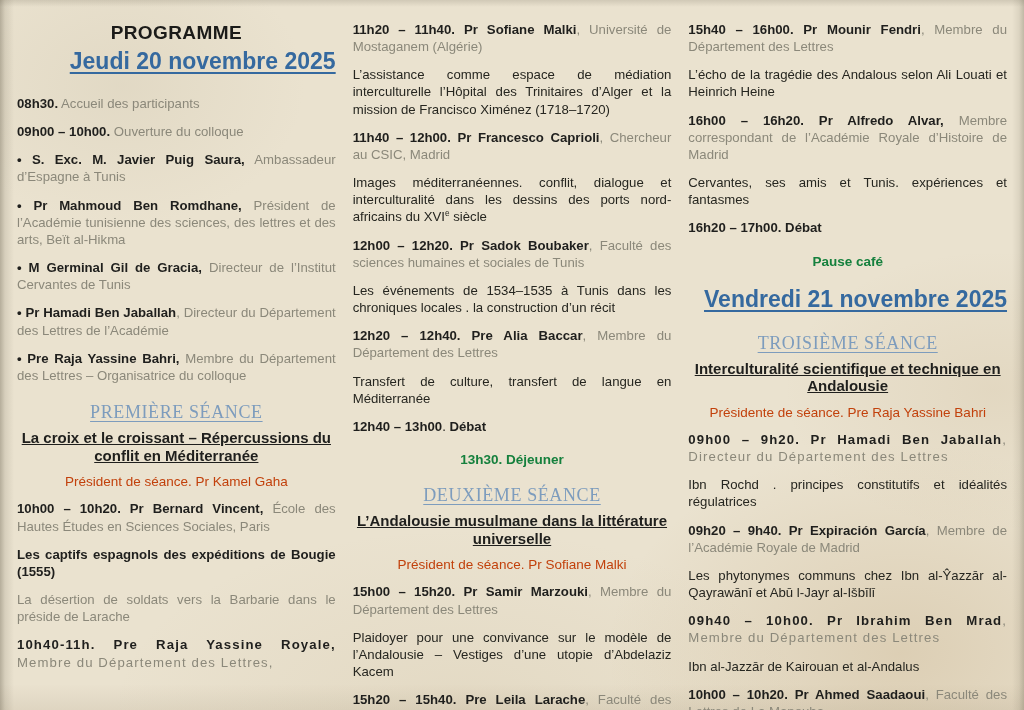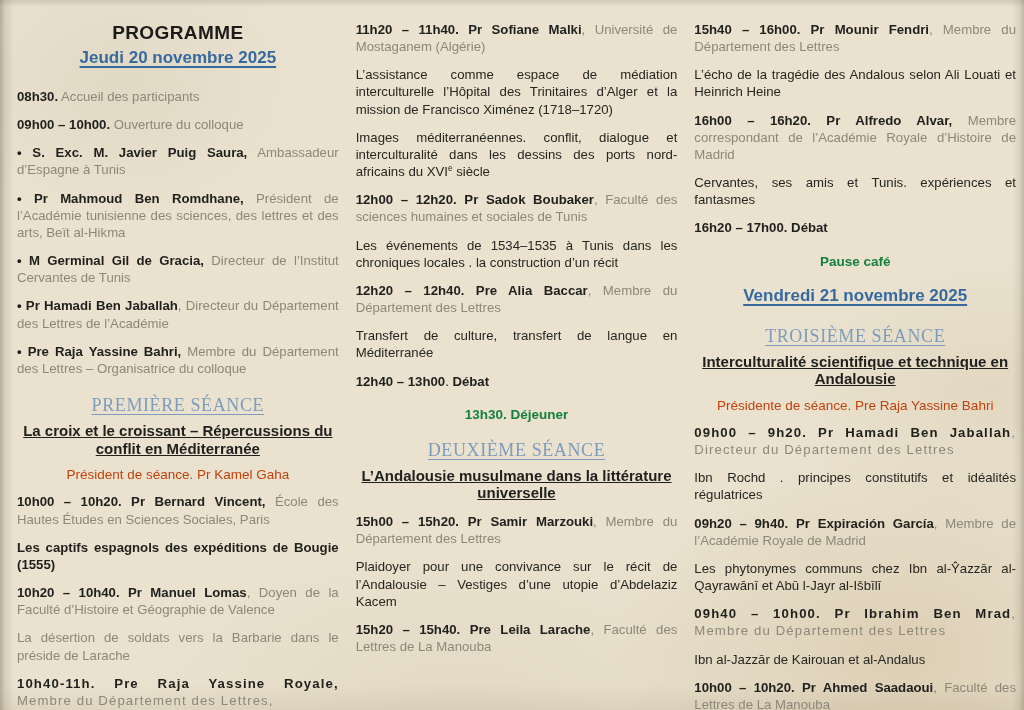--- a/index.html
+++ b/index.html
@@ -12,31 +12,31 @@
       linear-gradient(180deg, rgba(95,88,70,.18) 0px, rgba(95,88,70,0) 7px),
       linear-gradient(0deg, rgba(120,100,70,.10) 0px, rgba(120,100,70,0) 26px),
       radial-gradient(ellipse 420px 300px at 88% 92%, rgba(172,138,86,.22), rgba(172,138,86,0) 70%),
       radial-gradient(ellipse 300px 200px at 97% 55%, rgba(170,140,92,.12), rgba(170,140,92,0) 70%),
       radial-gradient(ellipse 500px 260px at 45% 100%, rgba(165,140,95,.10), rgba(165,140,95,0) 70%),
       radial-gradient(ellipse 260px 200px at 12% 12%, rgba(200,190,165,.25), rgba(200,190,165,0) 70%),
       #eae2cf;
   }
   .page{
     width:1024px;height:535px;box-sizing:border-box;
-    display:flex;gap:17px;padding:4px 8px 0 17px;
+    display:flex;gap:17px;padding:4px 17px 0 17px;
   }
   .col{flex:1 1 0;min-width:0;padding-top:6px;}
   .blk{margin:11px 0;}
   .b-main{
     margin:12px 0 4px;text-align:center;
     font-size:19px;font-weight:800;letter-spacing:.4px;color:#1b1b19;
   }
   .b-date{
-    margin:4px 0 20px;text-align:center;
-    font-size:17px;font-weight:bold;color:#35699f;
+    margin:4px 0 20px;text-align:right;
+    font-size:23px;font-weight:bold;color:#35699f;
     text-decoration:underline;text-underline-offset:3px;text-decoration-thickness:2px;
   }
   .b-seance{
     margin:18px 0 6px;text-align:center;
     font-family:"Liberation Serif","DejaVu Serif",serif;
     font-size:18px;letter-spacing:.6px;color:#7d9cbd;
     text-decoration:underline;text-underline-offset:3px;text-decoration-thickness:1px;
   }
   .b-session{
     margin:6px 0 8px;text-align:center;
@@ -63,38 +63,39 @@
       <div class="blk b-para"><span class="s-b">• S. Exc. M. Javier Puig Saura,</span><span class="s-g"> Ambassadeur d’Espagne à Tunis</span></div>
       <div class="blk b-para"><span class="s-b">• Pr Mahmoud Ben Romdhane,</span><span class="s-g"> Président de l’Académie tunisienne des sciences, des lettres et des arts, Beït al-Hikma</span></div>
       <div class="blk b-para"><span class="s-b">• M Germinal Gil de Gracia,</span><span class="s-g"> Directeur de l’Institut Cervantes de Tunis</span></div>
       <div class="blk b-para"><span class="s-b">• Pr Hamadi Ben Jaballah</span><span class="s-g">, Directeur du Département des Lettres de l’Académie</span></div>
       <div class="blk b-para"><span class="s-b">• Pre Raja Yassine Bahri,</span><span class="s-g"> Membre du Département des Lettres – Organisatrice du colloque</span></div>
       <div class="blk b-seance">PREMIÈRE SÉANCE</div>
       <div class="blk b-session">La croix et le croissant – Répercussions du conflit en Méditerranée</div>
       <div class="blk b-chair">Président de séance. Pr Kamel Gaha</div>
       <div class="blk b-para"><span class="s-b">10h00 – 10h20. Pr Bernard Vincent,</span><span class="s-g"> École des Hautes Études en Sciences Sociales, Paris</span></div>
       <div class="blk b-para"><span class="s-b">Les captifs espagnols des expéditions de Bougie (1555)</span></div>
-      <div class="blk b-para"><span class="s-b">10h20 – 10h40. Pr Manuel Lomas</span><span class="s-g">, Doyen de la Faculté d’Histoire et Géographie de Valence</span></div>
       <div class="blk b-para"><span class="s-g">La désertion de soldats vers la Barbarie dans le préside de Larache</span></div>
       <div class="blk b-para ls"><span class="s-b">10h40-11h. Pre Raja Yassine Royale,</span><span class="s-g"> Membre du Département des Lettres,</span></div>
     </div>
   <div class="col">
       <div class="blk b-para"><span class="s-b">11h20 – 11h40. Pr Sofiane Malki</span><span class="s-g">, Université de Mostaganem (Algérie)</span></div>
       <div class="blk b-para"><span class="s-n">L’assistance comme espace de médiation interculturelle l’Hôpital des Trinitaires d’Alger et la mission de Francisco Ximénez   (1718–1720)</span></div>
+      <div class="blk b-para"><span class="s-b">11h40 – 12h00. Pr Francesco Caprioli</span><span class="s-g">, Chercheur au CSIC, Madrid</span></div>
       <div class="blk b-para"><span class="s-n">Images méditerranéennes. conflit, dialogue et interculturalité dans les dessins des ports nord-africains du XVI</span><sup class="s-sup">e</sup><span class="s-n"> siècle</span></div>
       <div class="blk b-para"><span class="s-b">12h00 – 12h20. Pr Sadok Boubaker</span><span class="s-g">, Faculté des sciences humaines et sociales de Tunis</span></div>
       <div class="blk b-para"><span class="s-n">Les événements de 1534–1535 à Tunis dans les chroniques locales . la construction d’un récit</span></div>
       <div class="blk b-para"><span class="s-b">12h20 – 12h40. Pre Alia Baccar</span><span class="s-g">, Membre du Département des Lettres</span></div>
       <div class="blk b-para"><span class="s-n">Transfert de culture, transfert de langue en Méditerranée</span></div>
       <div class="blk b-para"><span class="s-b">12h40 – 13h00</span><span class="s-n">. </span><span class="s-b">Débat</span></div>
       <div class="blk b-cpara">13h30. Déjeuner</div>
       <div class="blk b-seance">DEUXIÈME SÉANCE</div>
       <div class="blk b-session">L’Andalousie musulmane dans la littérature universelle</div>
+      <div class="blk b-chair">Président de séance. Pr Sofiane Malki</div>
       <div class="blk b-para"><span class="s-b">15h00 – 15h20. Pr Samir Marzouki</span><span class="s-g">, Membre du Département des Lettres</span></div>
-      <div class="blk b-para"><span class="s-n">Plaidoyer pour une convivance sur le récit de l’Andalousie – Vestiges d’une utopie d’Abdelaziz Kacem</span></div>
+      <div class="blk b-para"><span class="s-n">Plaidoyer pour une convivance sur le modèle de l’Andalousie – Vestiges d’une utopie d’Abdelaziz Kacem</span></div>
       <div class="blk b-para"><span class="s-b">15h20 – 15h40. Pre Leila Larache</span><span class="s-g">, Faculté des Lettres de La Manouba</span></div>
     </div>
   <div class="col">
       <div class="blk b-para"><span class="s-b">15h40 – 16h00. Pr Mounir Fendri</span><span class="s-g">, Membre du Département des Lettres</span></div>
       <div class="blk b-para"><span class="s-n">L’écho de la tragédie des Andalous selon Ali Louati et Heinrich Heine</span></div>
       <div class="blk b-para"><span class="s-b">16h00 – 16h20. Pr Alfredo Alvar,</span><span class="s-g"> Membre correspondant de l’Académie Royale d’Histoire de Madrid</span></div>
       <div class="blk b-para"><span class="s-n">Cervantes, ses amis et Tunis. expériences et fantasmes</span></div>
       <div class="blk b-para"><span class="s-b">16h20 – 17h00. Débat</span></div>
       <div class="blk b-cpara">Pause café</div>
       <div class="blk b-date">Vendredi 21 novembre 2025</div>

